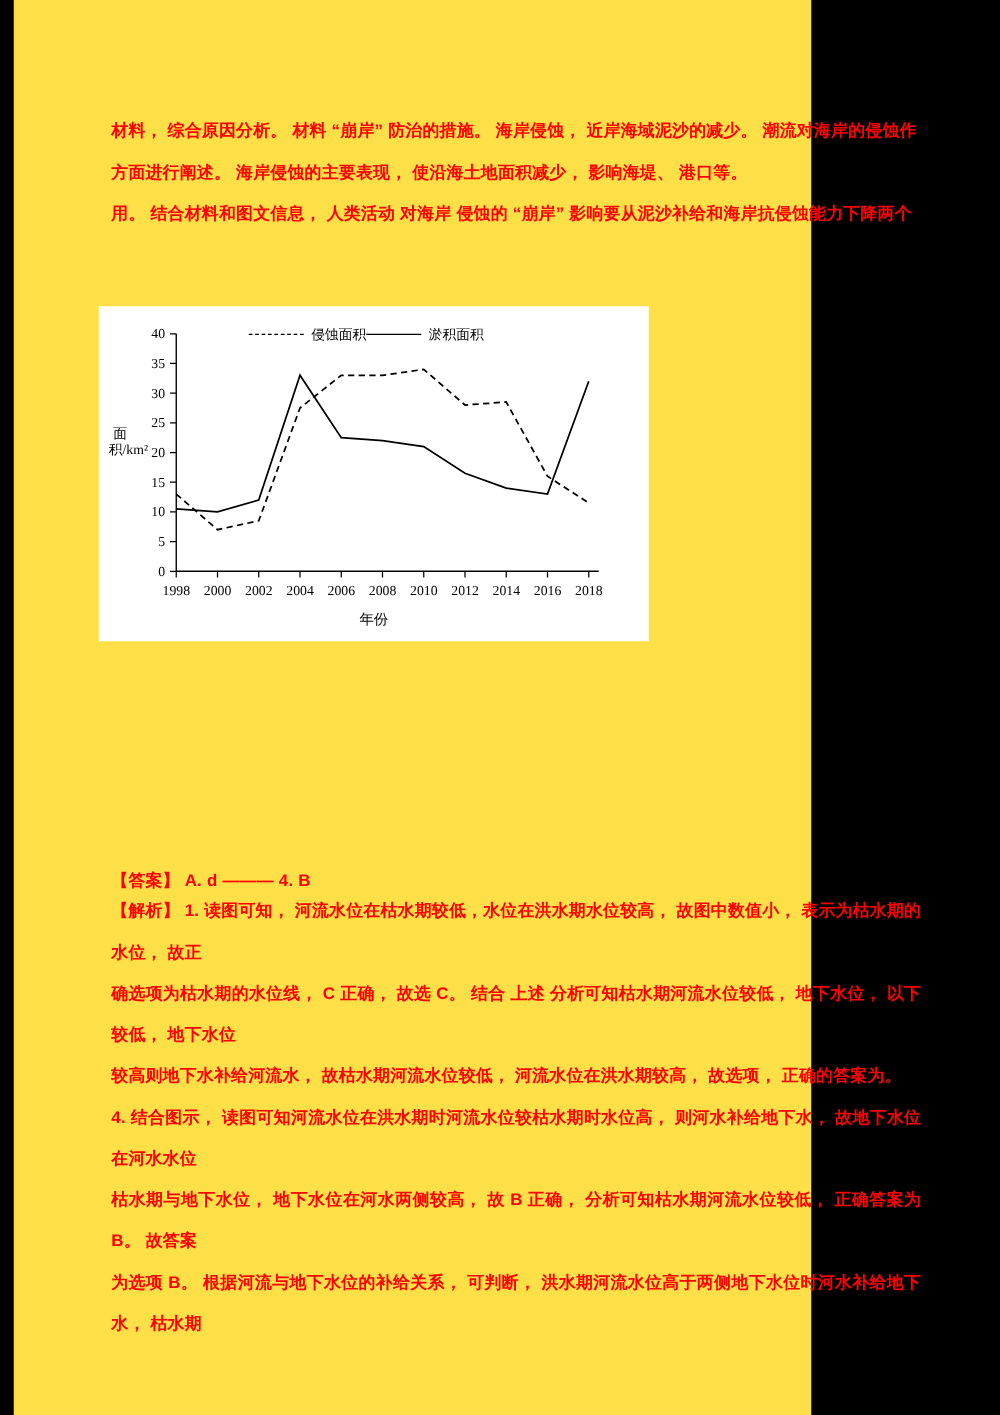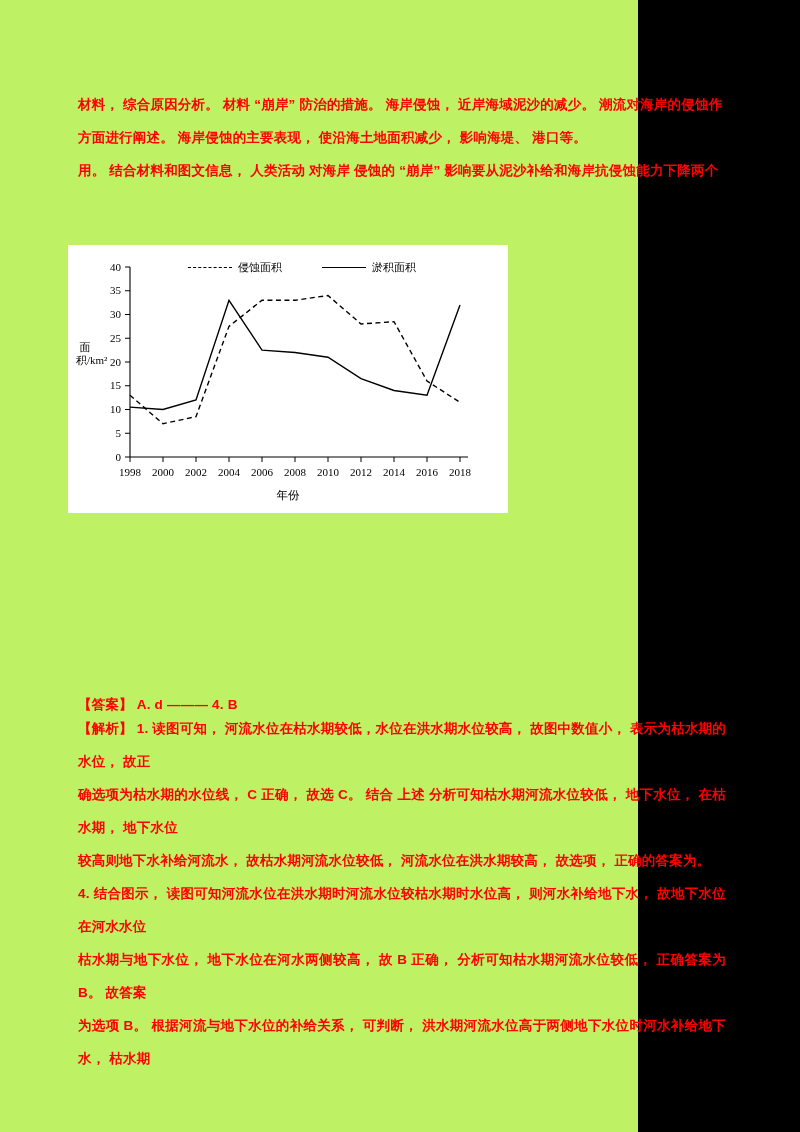--- a/index.html
+++ b/index.html
@@ -9,24 +9,24 @@
   }
   body {
     width: 800px;
     height: 1132px;
     position: relative;
     font-family: "Liberation Sans", sans-serif;
     overflow: hidden;
   }
   .page {
     position: absolute;
-    left: 0; top: 0;
+    left: 11px; top: 0;
     width: 638px;
     height: 1132px;
-    background: #bef264;
+    background: #fde047;
   }
   
   .text-block {
     position: absolute;
     color: #ff0000;
     font-size: 13.5px;
     line-height: 33px;
     letter-spacing: 0.2px;
     text-align: justify;
     font-family: "Liberation Sans", sans-serif;
@@ -85,21 +85,20 @@
     text-align: center;
     font-size: 11.5px;
     color: #000;
     font-family: Liberation Sans, sans-serif;
   }
   .legend {
     position: absolute;
     top: 15px;
     left: 120px;
     display: flex;
-    gap: 40px;
     align-items: center;
     font-size: 11px;
     color: #000;
     font-family: "Liberation Serif", serif;
   }
   .legend-item { display: flex; align-items: center; gap: 6px; }
   .lg-dash {
     display: inline-block;
     width: 44px; height: 0;
     border-top: 1.3px dashed #000;
@@ -211,21 +210,21 @@
       </svg>
     </div>
   </div>
 
   <div class="text-block" id="answer-line">
     <span class="tb-line">【答案】 A. d ——— 4.  B</span>
   </div>
 
   <div class="text-block" id="para-analysis">
     <span class="tb-line">【解析】 1.  读图可知， 河流水位在枯水期较低，水位在洪水期水位较高， 故图中数值小， 表示为枯水期的水位，  故正</span>
-    <span class="tb-line">确选项为枯水期的水位线， C 正确，  故选 C。 结合 上述 分析可知枯水期河流水位较低， 地下水位， 在枯水期， 地下水位</span>
+    <span class="tb-line">确选项为枯水期的水位线， C 正确，  故选 C。 结合 上述 分析可知枯水期河流水位较低， 地下水位， 以下较低， 地下水位</span>
     <span class="tb-line">较高则地下水补给河流水， 故枯水期河流水位较低， 河流水位在洪水期较高， 故选项， 正确的答案为。</span>
     <span class="tb-line">4.  结合图示， 读图可知河流水位在洪水期时河流水位较枯水期时水位高， 则河水补给地下水， 故地下水位在河水水位</span>
     <span class="tb-line">枯水期与地下水位， 地下水位在河水两侧较高， 故 B 正确， 分析可知枯水期河流水位较低， 正确答案为 B。 故答案</span>
     <span class="tb-line">为选项 B。 根据河流与地下水位的补给关系，  可判断， 洪水期河流水位高于两侧地下水位时河水补给地下水， 枯水期</span>
 
   </div>
 
 </div>
 
 </body></html>

